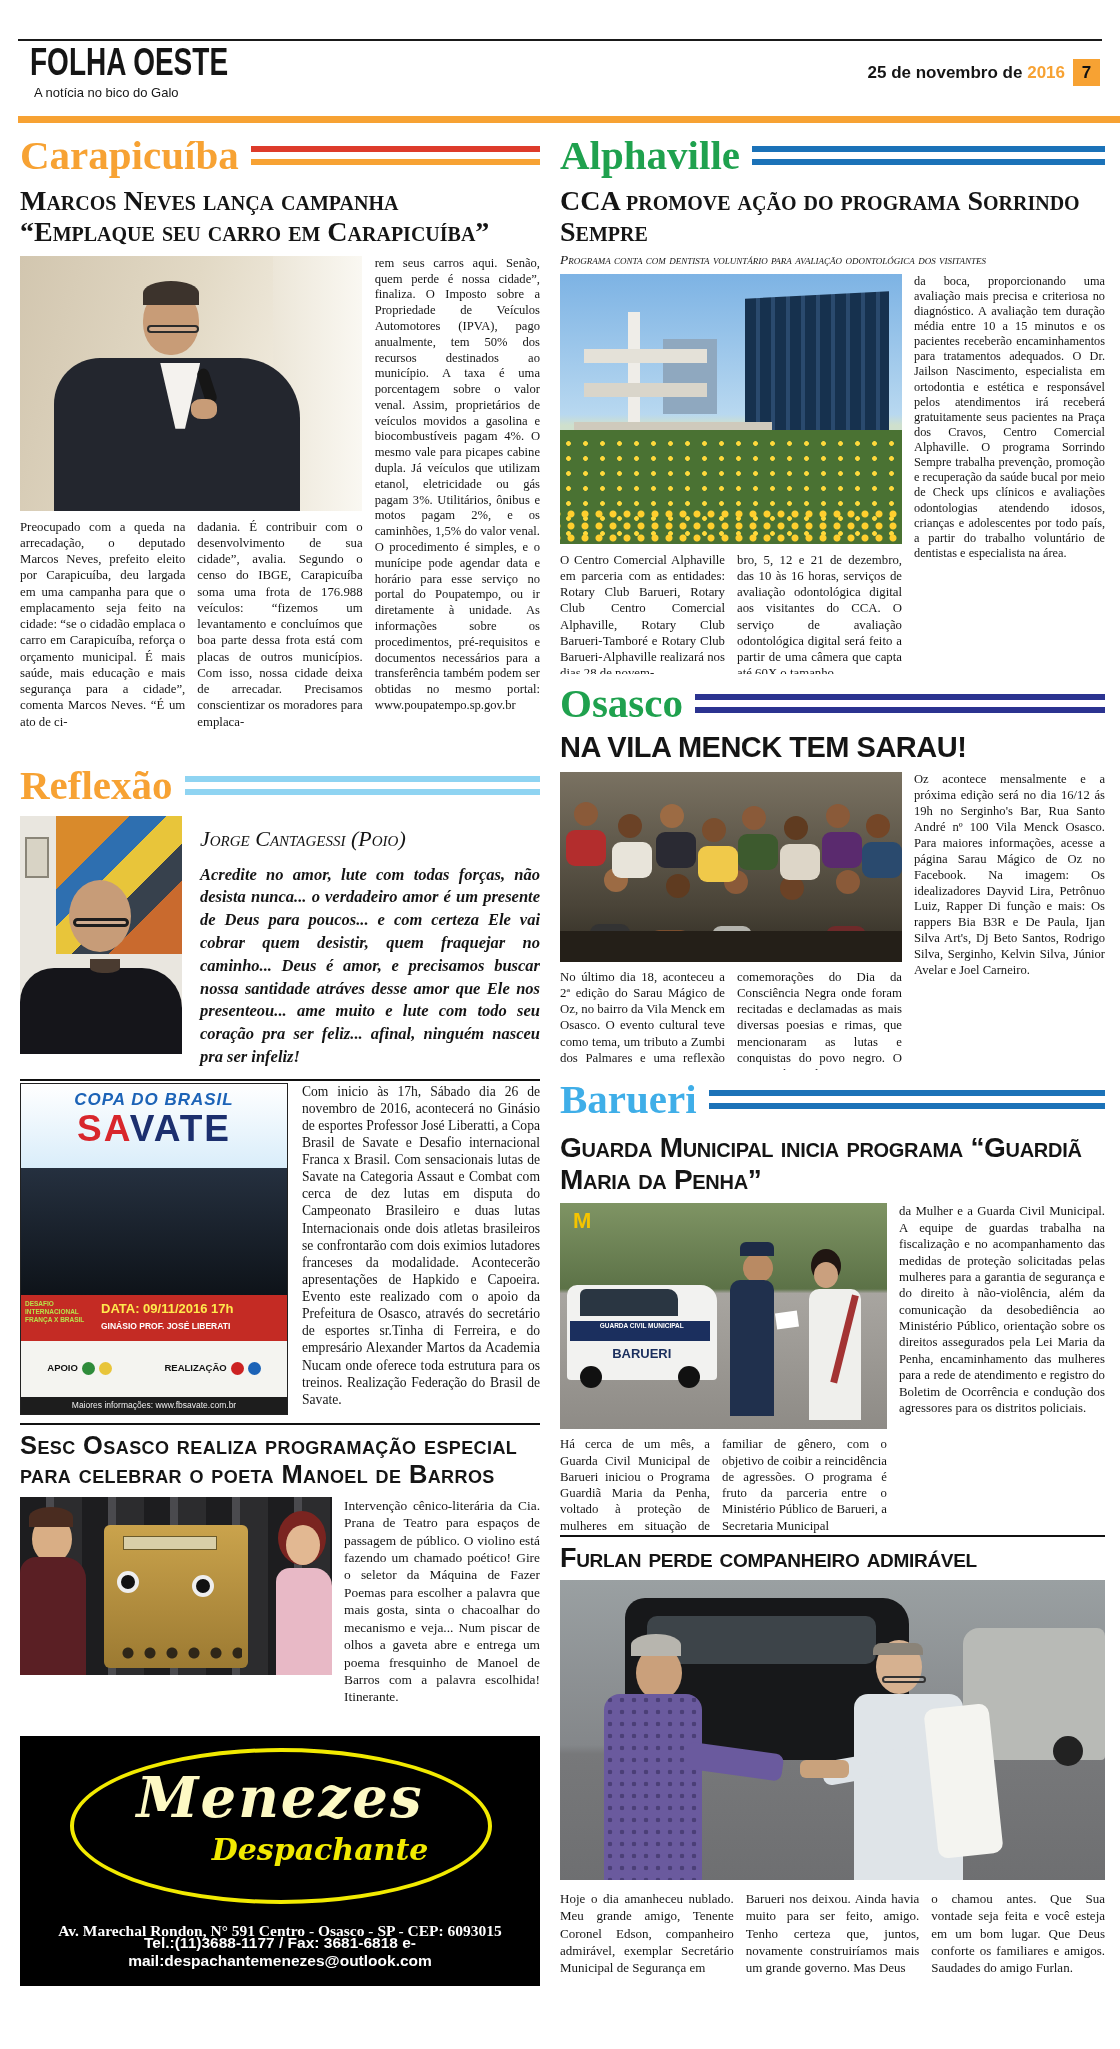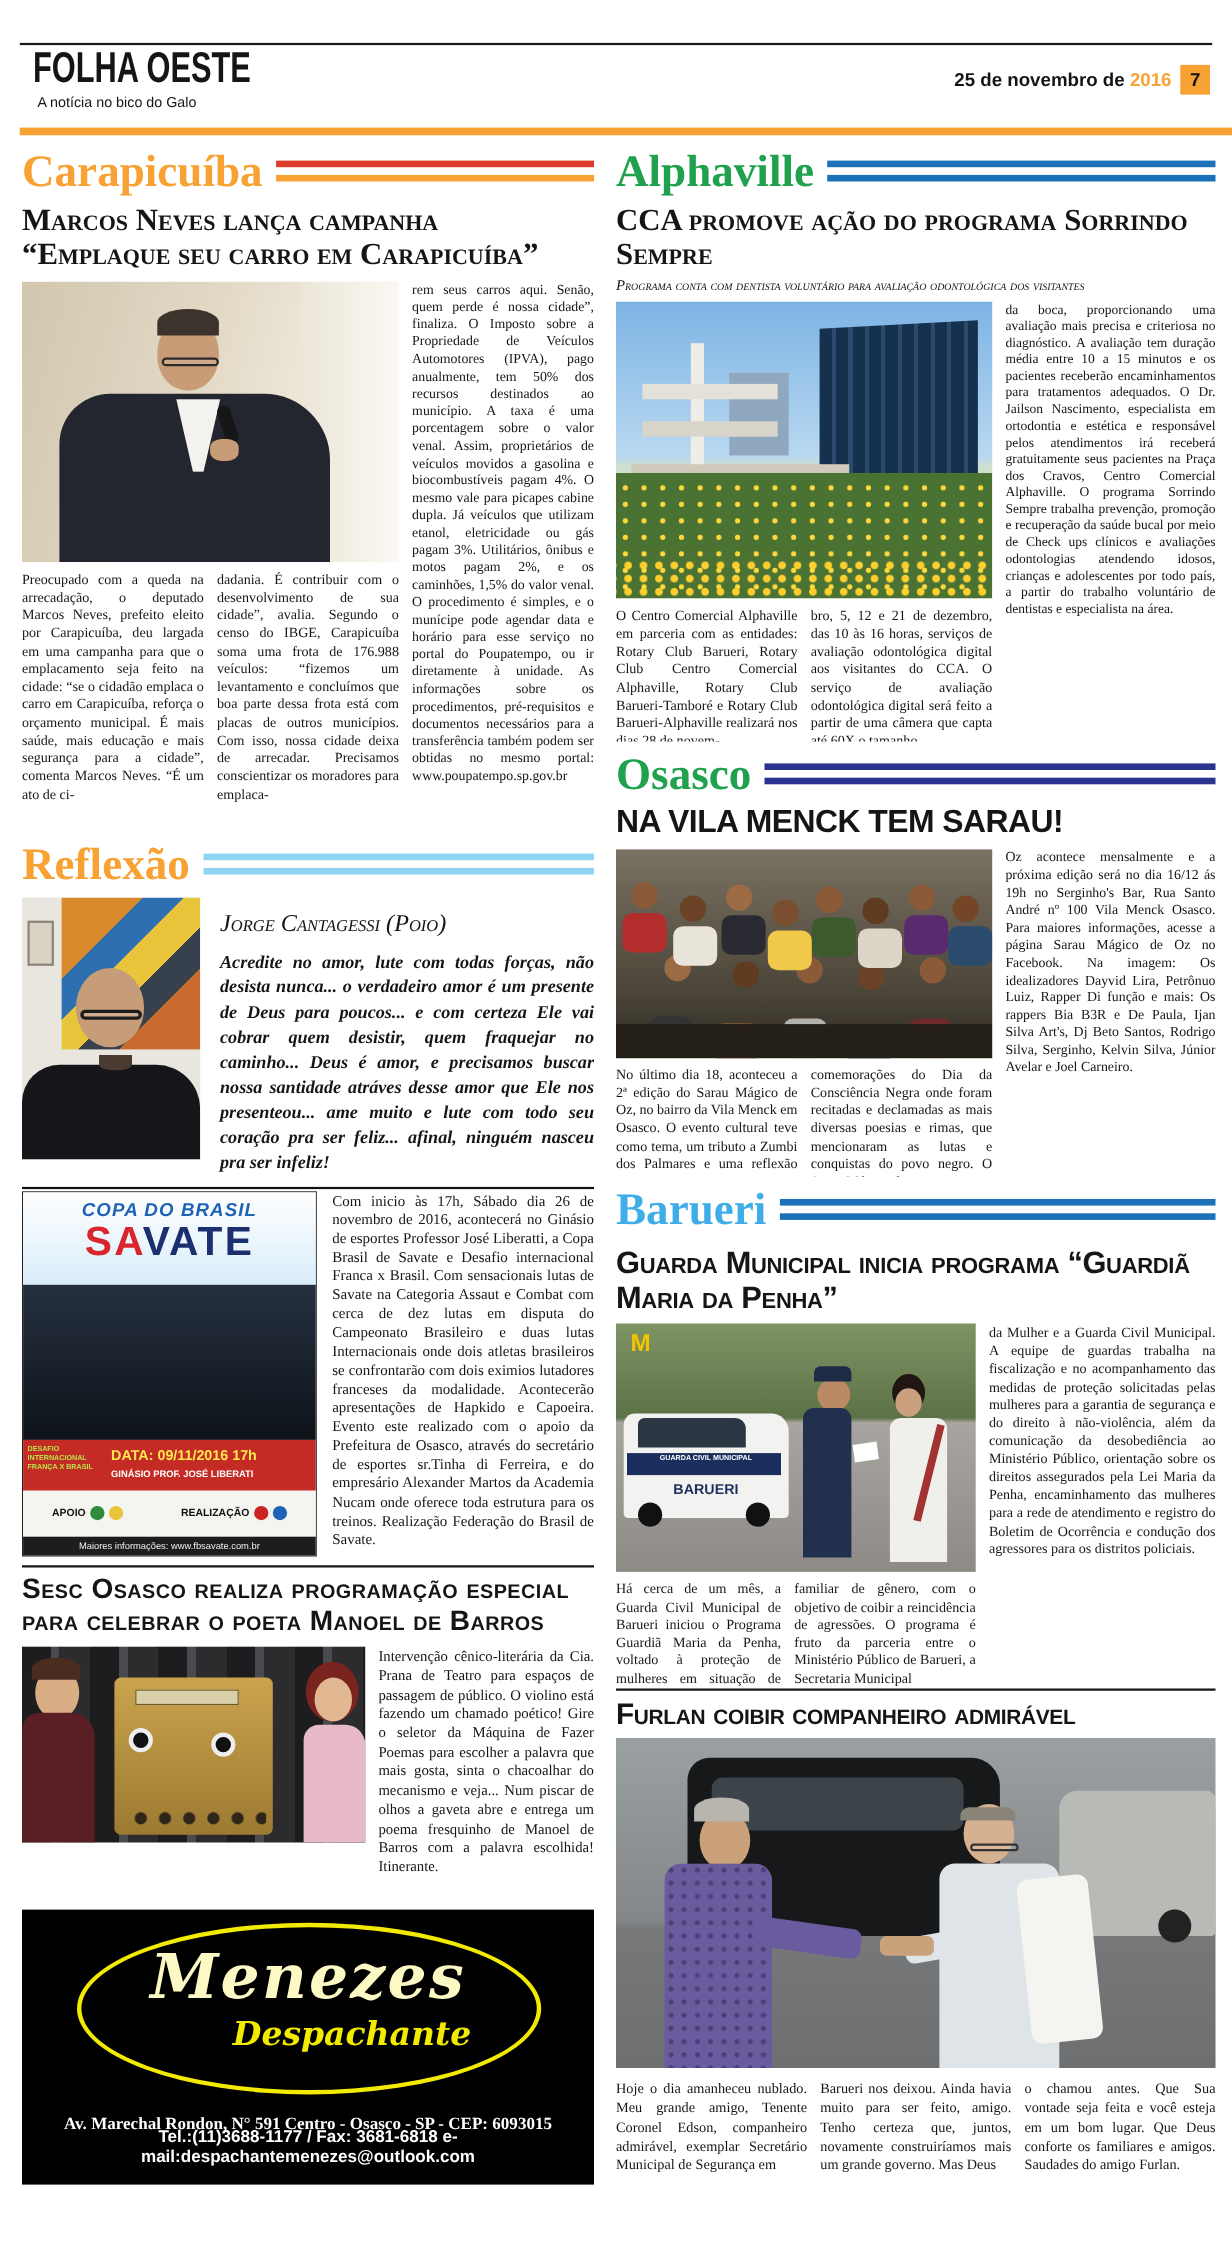--- a/index.html
+++ b/index.html
@@ -57,21 +57,21 @@
   .po-savate{font-family:"Liberation Sans",sans-serif;font-weight:900;font-size:37px;line-height:1;letter-spacing:2px;}
   .po-sa{color:#d8262c;} .po-vate{color:#1c2f6e;}
   .po-ring{flex:1;position:relative;background:linear-gradient(#25303f,#0e1319);}
   .po-red{height:46px;background:#c42b24;position:relative;color:#fff;}
   .po-side{position:absolute;left:4px;top:5px;width:70px;font-family:"Liberation Sans",sans-serif;
            font-weight:bold;font-size:6.5px;color:#b8e04a;line-height:1.3;}
   .po-date{position:absolute;left:80px;top:6px;font-family:"Liberation Sans",sans-serif;font-weight:bold;
            font-size:13px;color:#ffe94d;}
   .po-venue{position:absolute;left:80px;top:26px;font-family:"Liberation Sans",sans-serif;font-weight:bold;
            font-size:8.5px;color:#fff;}
-  .po-foot{height:42px;background:#f4f4f0;display:flex;align-items:center;justify-content:space-around;
+  .po-foot{height:56px;background:#f4f4f0;display:flex;align-items:center;justify-content:space-around;
            font-family:"Liberation Sans",sans-serif;font-weight:bold;font-size:9.5px;color:#111;}
   .po-foot .logo{width:13px;height:13px;border-radius:50%;display:inline-block;vertical-align:middle;margin-left:4px;}
   .po-url{height:17px;background:#1d1d1d;color:#eee;font-family:"Liberation Sans",sans-serif;font-size:8.5px;
           display:flex;align-items:center;justify-content:center;}
   
   .sesc-row{display:flex;gap:12px;margin-top:2px;}
   .sesc-photo{width:312px;height:178px;}
   .sesc-body{flex:1;font-size:13.4px;line-height:1.3;text-align:justify;}
   
   .ad{position:relative;margin-top:30px;width:520px;height:250px;background:#000;color:#fff;}
@@ -317,21 +317,21 @@
         <i style="left:66%;top:48%;width:22px;height:16px;background:#fff;transform:rotate(-8deg)"></i>
       </div>
       <div class="cols">
         <div class="bcol w150 pt-bar">Há cerca de um mês, a Guarda Civil Municipal de Barueri iniciou o Programa Guardiã Maria da Penha, voltado à proteção de mulheres em situação de violência doméstica e</div>
         <div class="bcol w165 pt-bar">familiar de gênero, com o objetivo de coibir a reincidência de agressões. O programa é fruto da parceria entre o Ministério Público de Barueri, a Secretaria Municipal</div>
         <div class="bcol" style="font-size:12.8px;line-height:1.28">da Mulher e a Guarda Civil Municipal. A equipe de guardas trabalha na fiscalização e no acompanhamento das medidas de proteção solicitadas pelas mulheres para a garantia de segurança e do direito à não-violência, além da comunicação da desobediência ao Ministério Público, orientação sobre os direitos assegurados pela Lei Maria da Penha, encaminhamento das mulheres para a rede de atendimento e registro do Boletim de Ocorrência e condução dos agressores para os distritos policiais.</div>
       </div>
     </div>
 
     <div class="rule"></div>
-    <div class="hl-sans" style="font-size:27px;margin-bottom:0">Furlan coibir companheiro admirável</div>
+    <div class="hl-sans" style="font-size:27px;margin-bottom:0">Furlan perde companheiro admirável</div>
 
     <div class="ph furlan-photo" style="background:linear-gradient(#9aa0a2,#84878a 55%,#77787a 58%,#6e6f71)">
       <i style="left:12%;top:6%;width:52%;height:54%;background:#17181a;border-radius:20px 26px 8px 8px"></i>
       <i style="left:16%;top:12%;width:42%;height:16%;background:#3d4449;border-radius:10px"></i>
       <i style="right:0;top:16%;width:26%;height:44%;background:#b8bab6;border-radius:16px 8px 4px 4px"></i>
       <i style="right:4%;top:52%;width:30px;height:30px;border-radius:50%;background:#222"></i>
       <i style="left:14%;top:22%;width:46px;height:54px;border-radius:50%;background:#caa07b"></i>
       <i style="left:13%;top:18%;width:50px;height:22px;border-radius:50% 50% 0 0;background:#b7b5ae"></i>
       <i style="left:8%;top:38%;width:18%;height:62%;background:#6a5a9e;border-radius:16px 16px 0 0;
          background-image:radial-gradient(circle 2px,#4b3f77 2px,transparent 2.6px);background-size:12px 12px"></i>

